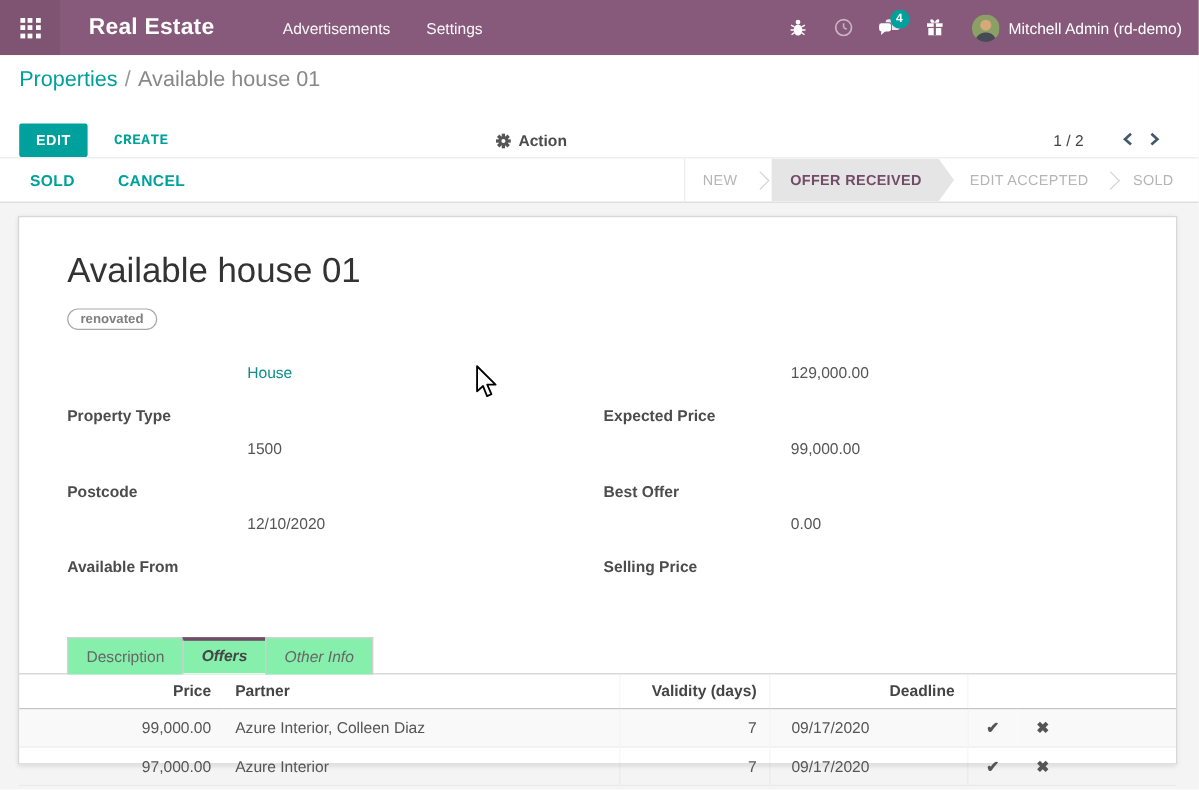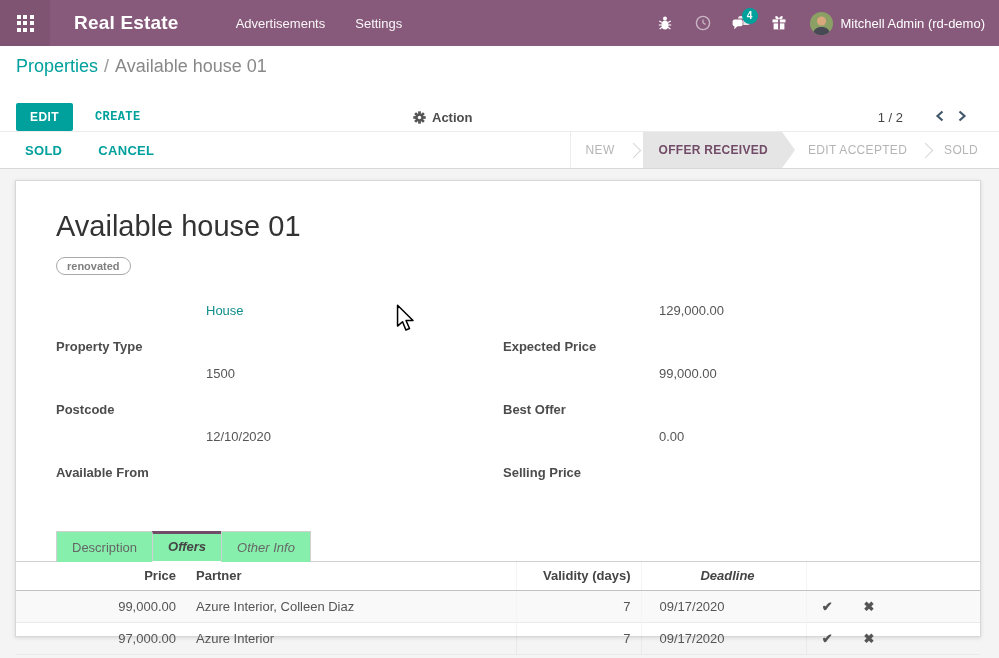--- a/index.html
+++ b/index.html
@@ -307,21 +307,21 @@
       <col class="c-deadline">
         <col class="c-accept">
         <col class="c-refuse">
         <col>
     </colgroup>
     <thead>
       <tr>
         <th class="num">Price</th>
         <th style="text-align:left;">Partner</th>
         <th class="num sep">Validity (days)</th>
-        <th class="h-deadline sep" style="text-align:center;font-style:italic;">Deadline</th>
+        <th class="h-deadline sep" style="text-align:right;">Deadline</th>
         <th class="sep"></th>
         <th></th>
         <th></th>
       </tr>
     </thead>
     <tbody>
       <tr class="striped">
         <td class="num">99,000.00</td>
         <td>Azure Interior, Colleen Diaz</td>
         <td class="num sep">7</td>

